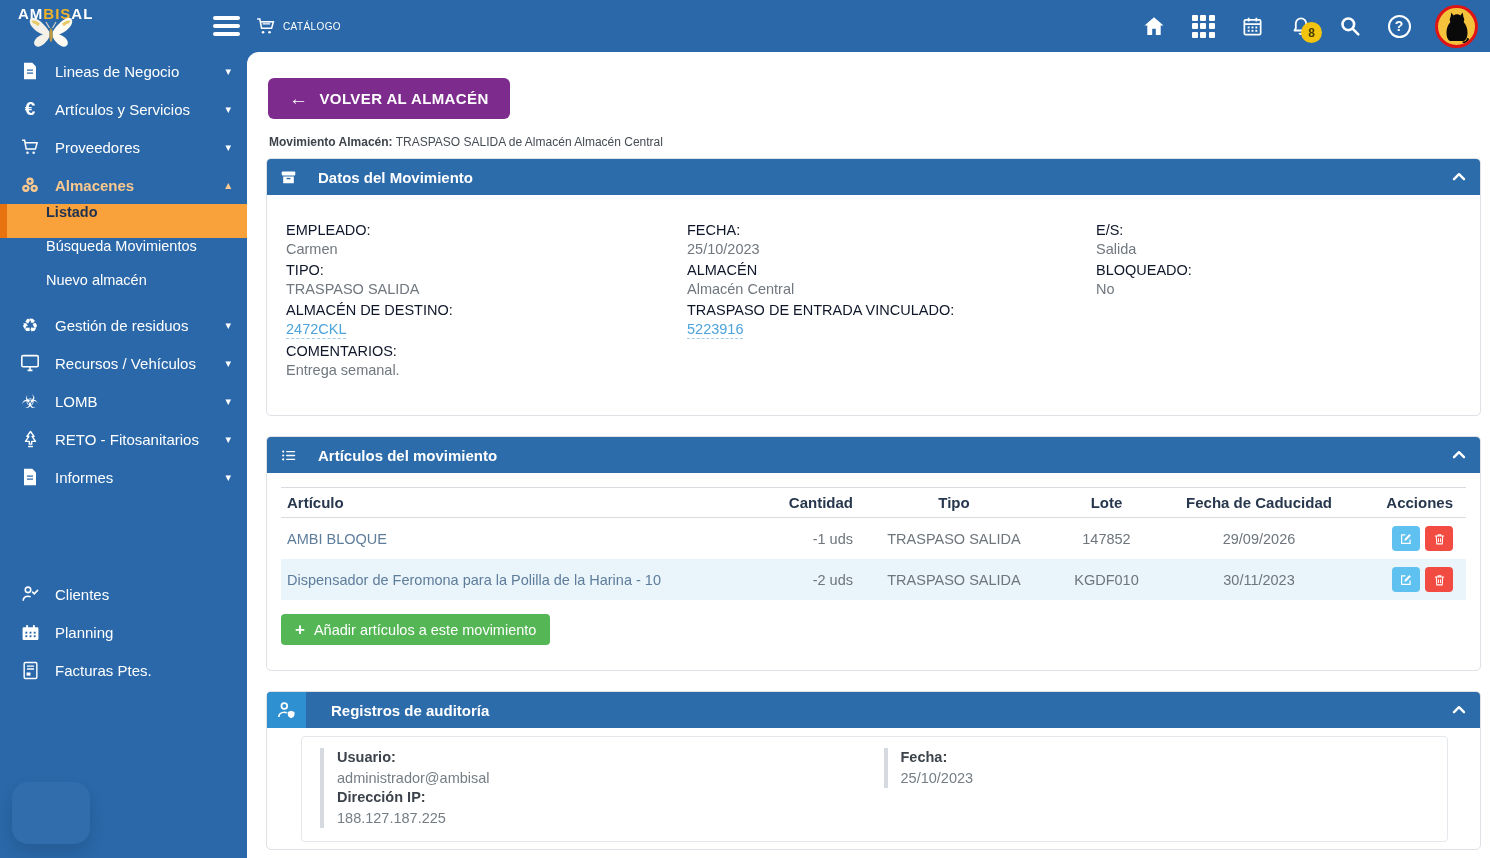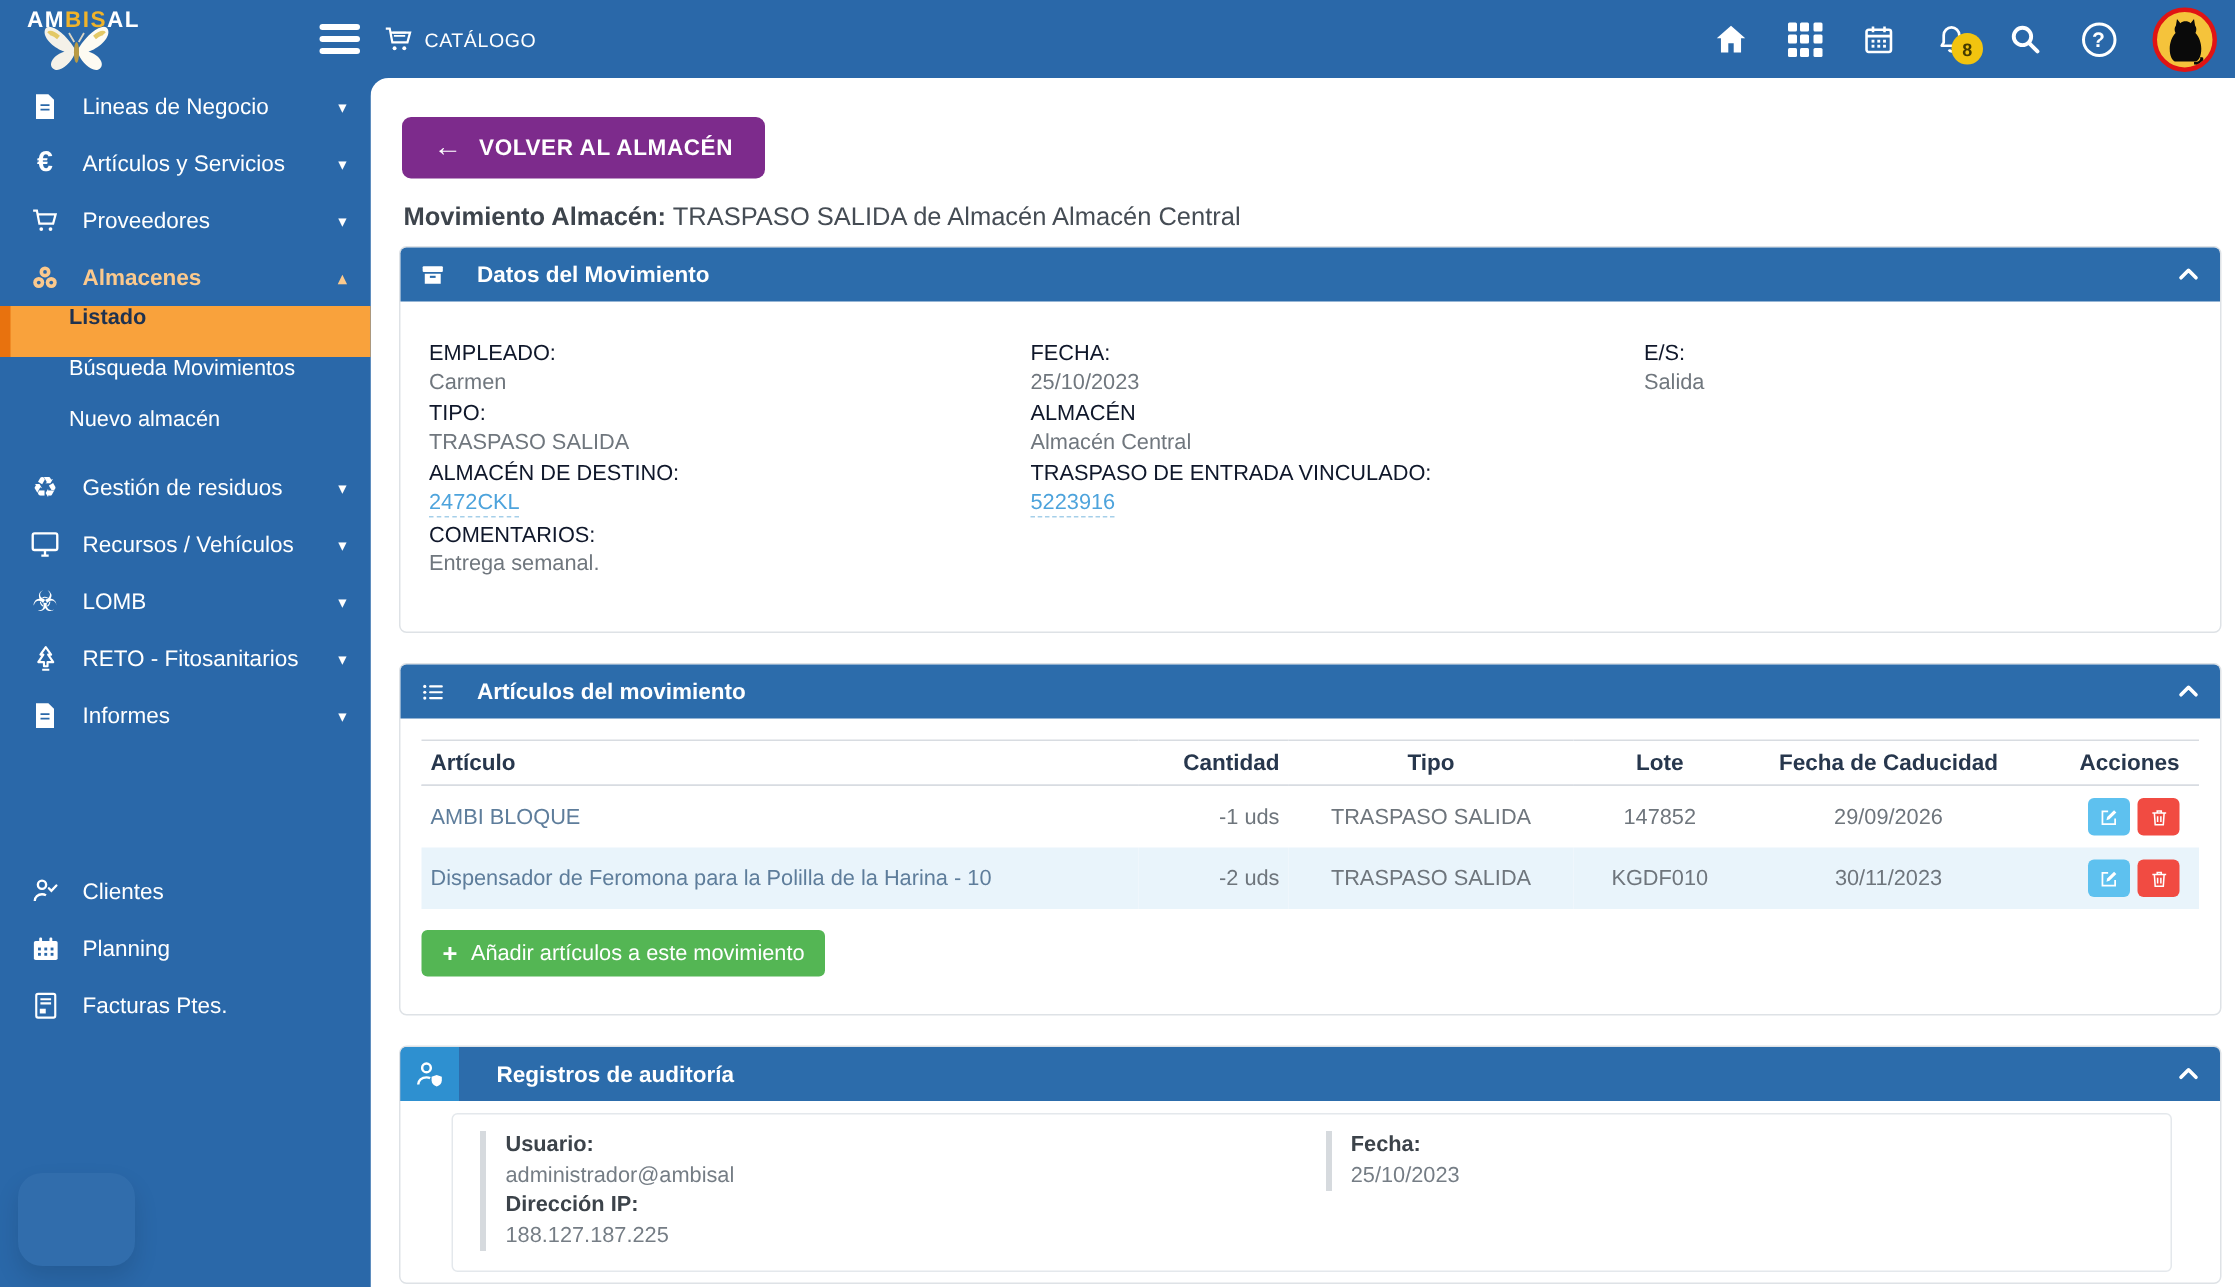--- a/index.html
+++ b/index.html
@@ -11,21 +11,21 @@
     background:#2a68a9; color:#fff; z-index:20; }
   .logo-zone { position:absolute; left:0; top:0; width:247px; height:52px; }
   .logo-text { position:absolute; left:18px; top:5px; font-size:15px; font-weight:bold;
     letter-spacing:1px; color:#fff; }
   .logo-text .mid { color:#f0b32a; }
   .butterfly { position:absolute; left:27px; top:13px; }
   .hamburger { position:absolute; left:213px; top:16px; width:27px; cursor:pointer; }
   .hamburger span { display:block; width:27px; height:3.6px; background:#fff;
     border-radius:2px; margin-bottom:4.4px; }
   .catalog { position:absolute; left:255px; top:0; height:52px; display:flex;
-    align-items:center; gap:7px; font-size:13px; letter-spacing:.4px; cursor:pointer; }
+    align-items:center; gap:7px; font-size:10px; letter-spacing:.4px; cursor:pointer; }
   .top-right { position:absolute; right:12px; top:0; height:52px; display:flex;
     align-items:center; gap:23px; }
   .tb-icon { width:26px; height:26px; display:flex; align-items:center;
     justify-content:center; cursor:pointer; position:relative; }
   .grid9 { display:grid; grid-template-columns:repeat(3,6px); grid-gap:2.5px; }
   .grid9 span { width:6px; height:6px; background:#fff; border-radius:1px; }
   .bell-wrap { position:relative; }
   .badge { position:absolute; left:13px; top:9px; width:21px; height:21px;
     background:#f2c40f; border-radius:50%; color:#453c00; font-size:12px;
     font-weight:bold; display:flex; align-items:center; justify-content:center; }
@@ -58,21 +58,21 @@
   
   .main { position:absolute; left:247px; top:52px; right:0; bottom:0; background:#2a68a9; }
   .content { position:absolute; inset:0; background:#fff;
     border-top-left-radius:12px; padding:26px 9px 0 19px; overflow:hidden; }
 
   .back-btn { display:inline-flex; align-items:center; gap:11px; background:#7d2b8c;
     color:#fff; border:none; height:41px; padding:0 21px; border-radius:6px;
     font-size:15px; font-weight:bold; letter-spacing:.4px; cursor:pointer;
     margin-left:2px; font-family:inherit; }
   .back-arrow { font-size:19px; font-weight:normal; }
-  .subtitle { margin:16px 0 9px 3px; font-size:17px; color:#454c54; }
+  .subtitle { margin:16px 0 9px 3px; font-size:12px; color:#454c54; }
   .subtitle b { color:#3d444c; }
 
   .panel { border:1px solid #dee2e6; border-radius:5px; margin-bottom:20px;
     background:#fff; }
   .panel-header { background:#2c6cab; color:#fff; height:36px; display:flex;
     align-items:center; padding:0 13px; gap:21px; font-size:15px; font-weight:bold;
     border-radius:4px 4px 0 0; cursor:pointer; }
   .panel-header .spacer { flex:1; }
   .audit-sq { width:39px; height:36px; background:#2e90d0; border-radius:4px 0 0 0;
     margin:0 4px 0 -13px; display:flex; align-items:center; justify-content:center; }
@@ -404,20 +404,24 @@
             </div>
           <div class="field">
               <div class="f-label">TRASPASO DE ENTRADA VINCULADO:</div>
               <div class="f-value"><span class="link">5223916</span></div>
             </div>
         </div>
         <div class="dcol3">
           <div class="field">
               <div class="f-label">E/S:</div>
               <div class="f-value">Salida</div>
+            </div>
+          <div class="field">
+              <div class="f-label">BLOQUEADO:</div>
+              <div class="f-value">No</div>
             </div>
         </div>
       </div>
     </div>
 
     
     <div class="panel">
       <div class="panel-header">
         <svg width="17" height="17" viewBox="0 0 24 24" fill="#fff">
             <circle cx="4.5" cy="6.5" r="1.5"></circle>

